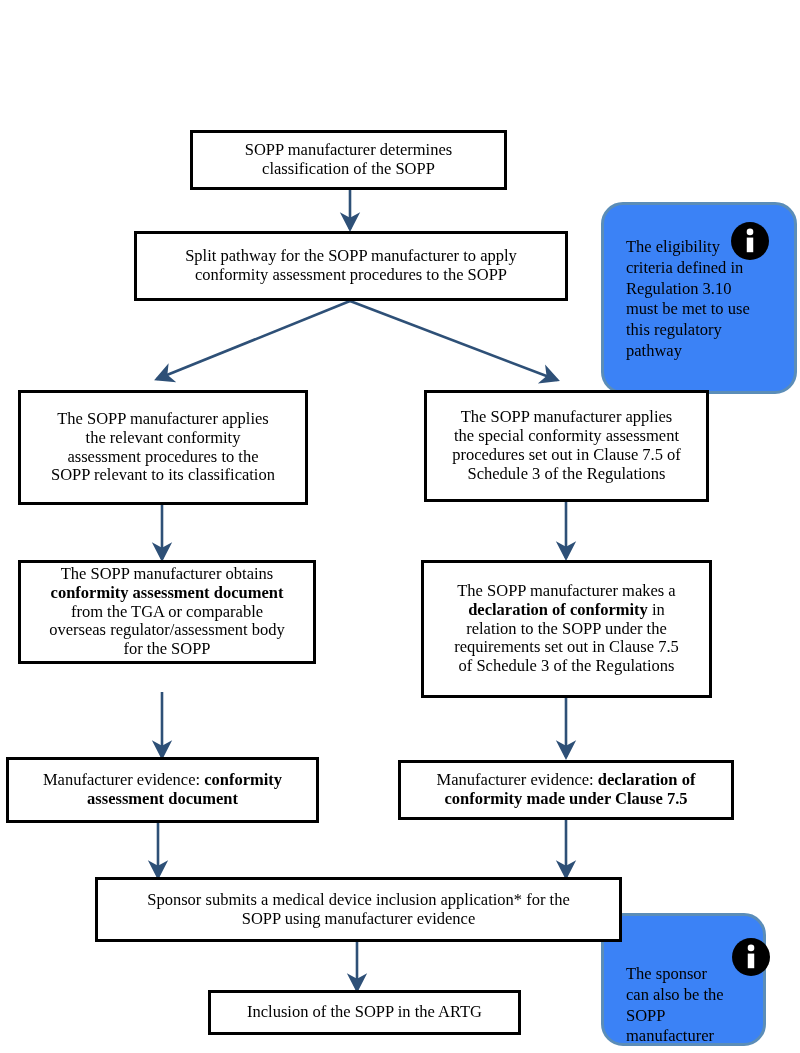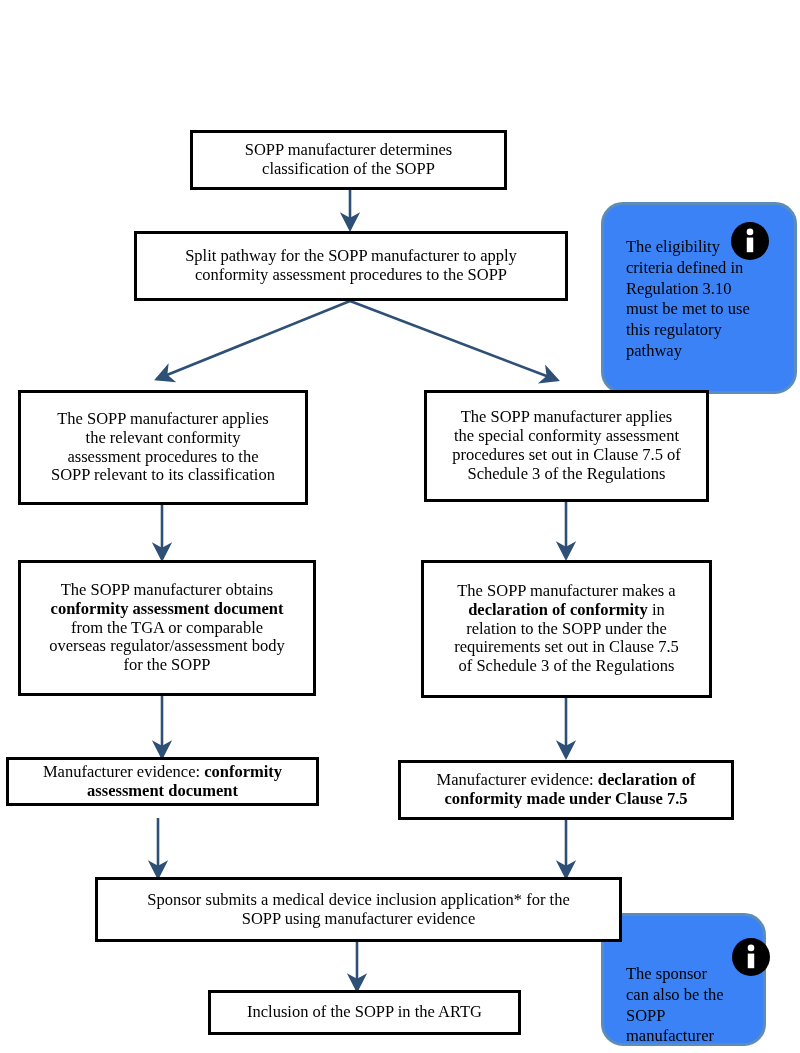--- a/index.html
+++ b/index.html
@@ -167,41 +167,41 @@
 
   <div class="node" style="left:424px; top:390px; width:285px; height:112px;">
     <span class="txt">
       <span>The SOPP manufacturer applies</span><br>
       <span>the special conformity assessment</span><br>
       <span>procedures set out in Clause 7.5 of</span><br>
       <span>Schedule 3 of the Regulations</span>
     </span>
   </div>
 
-  <div class="node" style="left:18px; top:560px; width:298px; height:136px;">
+  <div class="node" style="left:18px; top:560px; width:298px; height:104px;">
     <span class="txt">
       <span>The SOPP manufacturer obtains</span><br>
       <b>conformity assessment document</b><br>
       <span>from the TGA or comparable</span><br>
       <span>overseas regulator/assessment body</span><br>
       <span>for the SOPP</span>
     </span>
   </div>
 
   <div class="node" style="left:421px; top:560px; width:291px; height:138px;text-align:center;">
     <span class="txt">
       <span>The SOPP manufacturer makes a</span><br>
       <b>declaration of conformity</b><span> in</span><br>
       <span>relation to the SOPP under the</span><br>
       <span>requirements set out in Clause 7.5</span><br>
       <span>of Schedule 3 of the Regulations</span>
     </span>
   </div>
 
-  <div class="node" style="left:6px; top:757px; width:313px; height:49px;">
+  <div class="node" style="left:6px; top:757px; width:313px; height:66px;">
     <span class="txt">
       <span>Manufacturer evidence: </span><b>conformity</b><br>
       <b>assessment document</b>
     </span>
   </div>
 
   <div class="node" style="left:398px; top:760px; width:336px; height:60px;">
     <span class="txt">
       <span>Manufacturer evidence: </span><b>declaration of</b><br>
       <b>conformity made under Clause 7.5</b>

